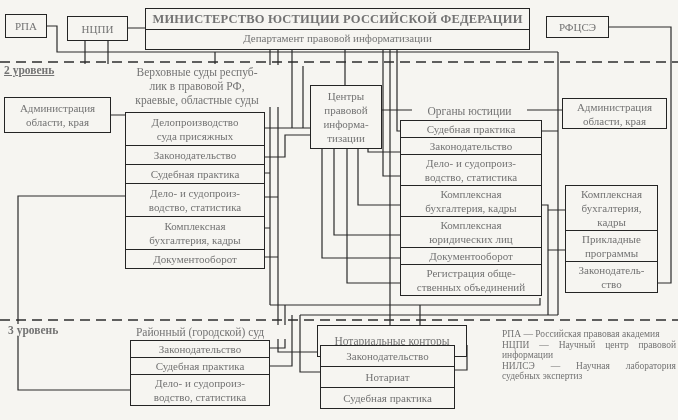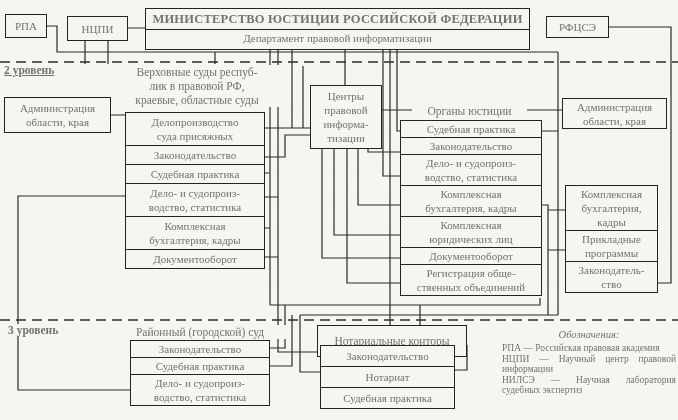--- a/index.html
+++ b/index.html
@@ -184,21 +184,20 @@
     </div>
 
   <div class="box" style="left:317px;top:325px;width:150px;height:32px;font-size:11.5px;">Нотариальные конторы</div>
   <div class="stack roomy" style="left:320px;top:345px;width:135px;">
       <div class="row">Законодательство</div>
       <div class="row">Нотариат</div>
       <div class="row">Судебная практика</div>
     </div>
 
   <div class="legend" style="left:502px;top:329px;width:174px;">
-    <div class="legend-title">Обозначения:</div>
     <div>
         <div class="legend-item">РПА — Российская правовая академия</div>
         <div class="legend-item">НЦПИ — Научный центр правовой информации</div>
         <div class="legend-item">НИЛСЭ — Научная лаборатория судебных экспертиз</div>
       </div>
   </div>
 
 </div>
 
 </body></html>

